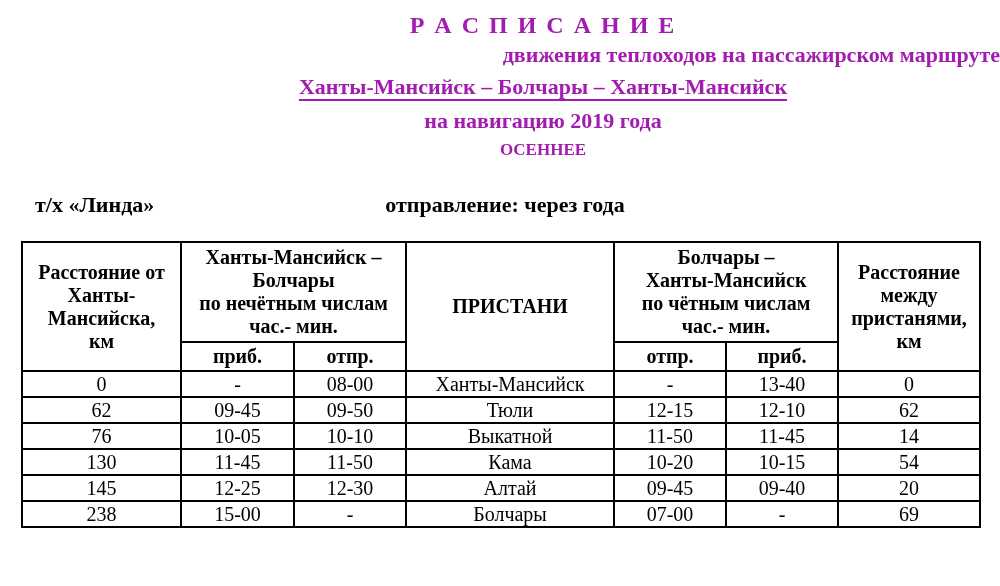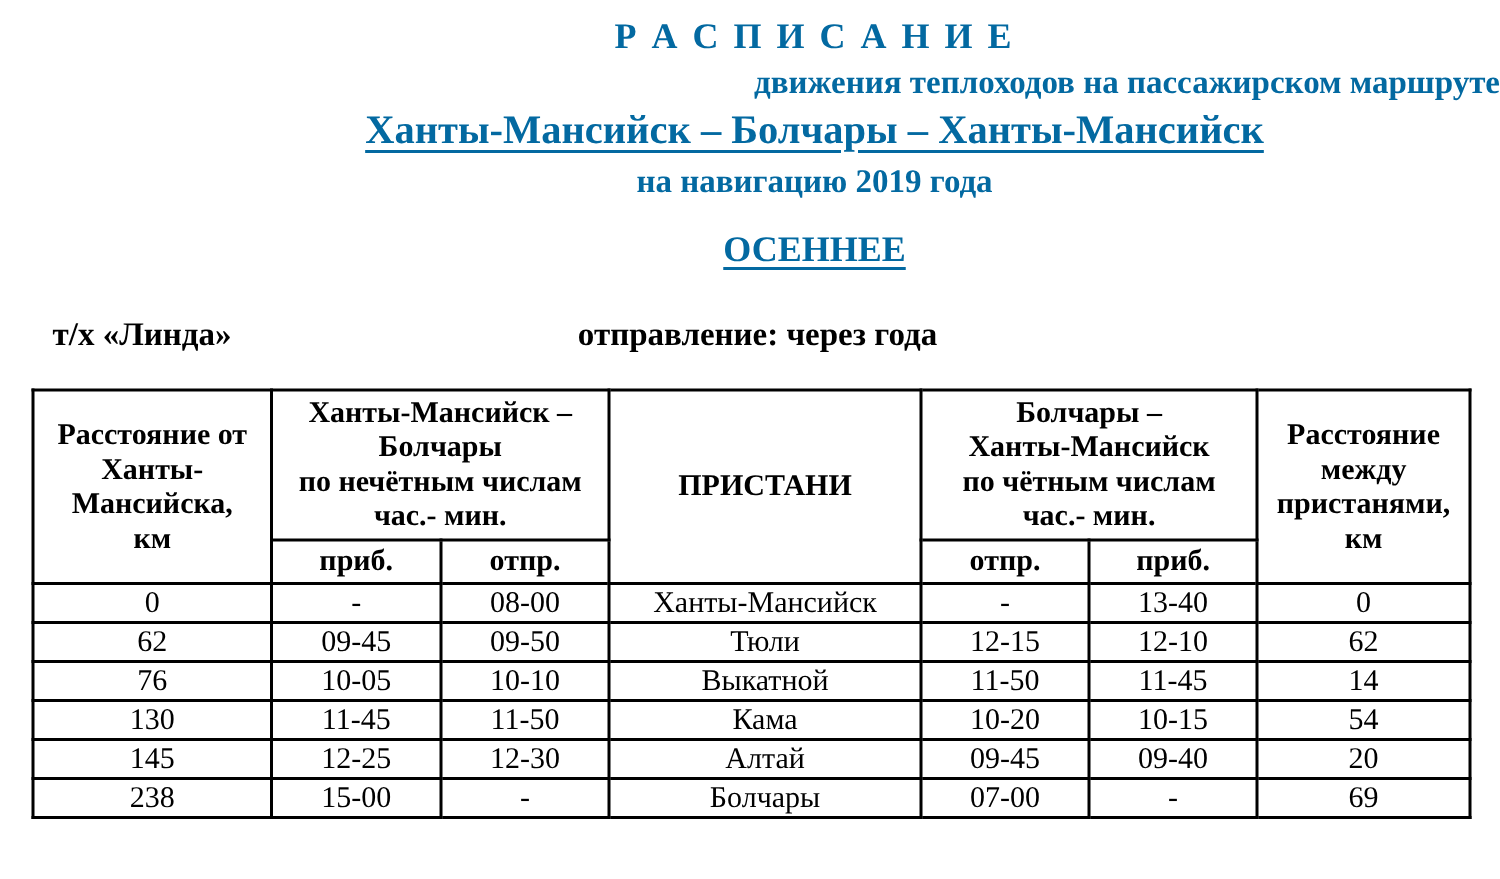--- a/index.html
+++ b/index.html
@@ -10,31 +10,31 @@
     color: #000000;
     font-family: "Liberation Serif", "DejaVu Serif", serif;
   }
   .page { width: 1000px; height: 586px; overflow: hidden; }
 
   
   .heading {
     margin-left: 86px;           
     text-align: center;
     padding-top: 11px;
-    color: #0369a1;
+    color: #a21caf;
     font-weight: bold;
   }
   .h1 { font-size: 24px; letter-spacing: 2px; line-height: 28px; }
   .h2 { font-size: 22px; line-height: 28px; margin-top: 2px; text-align: right; }
-  .h3 { font-size: 27px; line-height: 31px; margin-top: 2px;
+  .h3 { font-size: 22px; line-height: 31px; margin-top: 2px;
         text-decoration: underline; text-underline-offset: 5px;
         text-decoration-thickness: 2px; font-family: Liberation Serif, serif; }
   .h4 { font-size: 22px; line-height: 27px; margin-top: 5px; }
-  .h5 { font-size: 24px; line-height: 27px; margin-top: 20px;
-        text-decoration: underline; text-underline-offset: 4px;
+  .h5 { font-size: 17px; line-height: 27px; margin-top: 2px;
+        text-underline-offset: 4px;
         text-decoration-thickness: 2px; }
 
   
   .info-row {
     position: relative;
     height: 26px;
     margin-top: 29px;
     font-size: 22px;
     font-weight: bold;
     padding-left: 39px;

